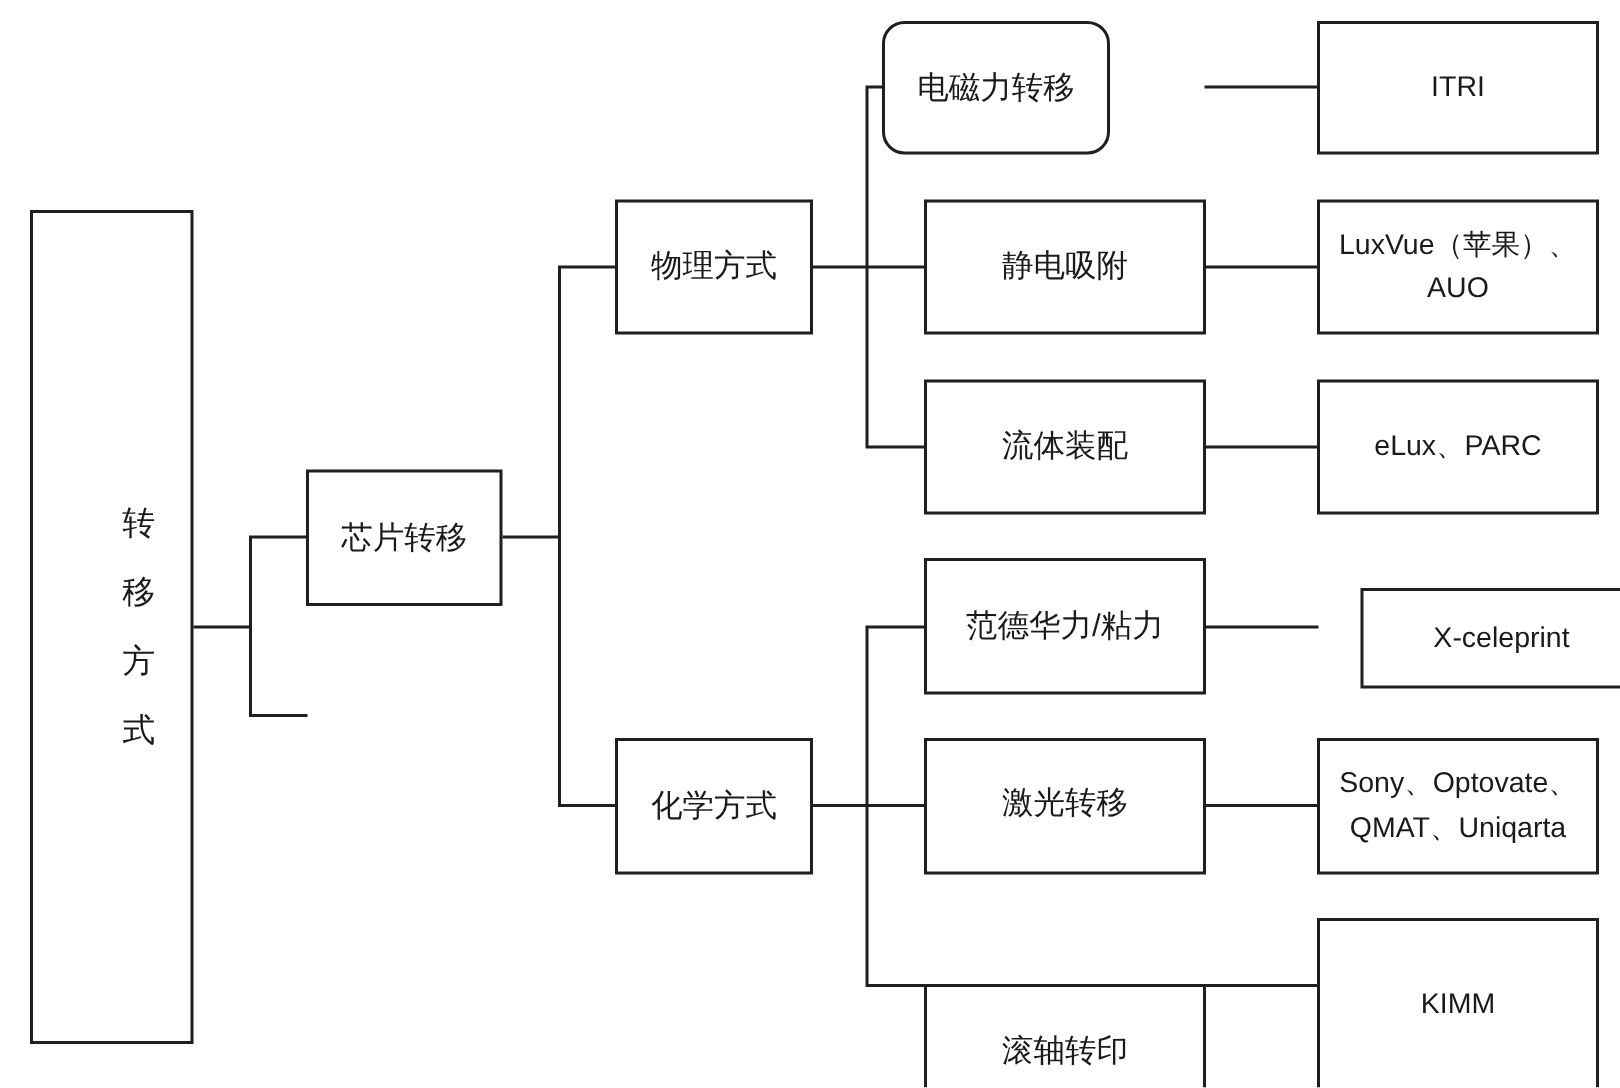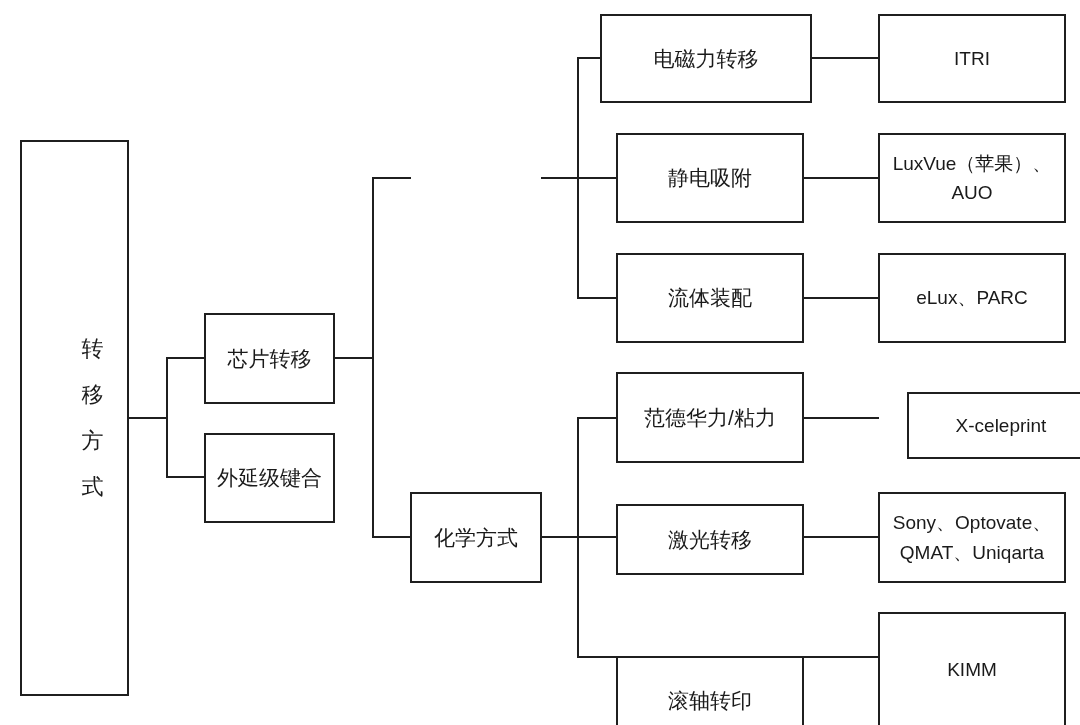--- a/index.html
+++ b/index.html
@@ -44,25 +44,25 @@
     word-break: break-all;
     line-height: 2.1;
     font-size: 22px;
     letter-spacing: 0;
     margin-left: 36px;
   }
   .node--chip   { left: 204px; top: 313px; width: 131px; height: 91px; }
   .node--epi    { left: 204px; top: 433px; width: 131px; height: 90px; }
   .node--phys   { left: 410px; top: 133px; width: 132px; height: 90px; }
   .node--chem   { left: 410px; top: 492px; width: 132px; height: 91px; }
-  .node--m1 { left: 600px; top: 14px;  width: 212px; height: 89px; }
+  .node--m1 { left: 588px; top: 14px;  width: 152px; height: 89px; border-radius: 15px; }
   .node--m2 { left: 616px; top: 133px; width: 188px; height: 90px; }
   .node--m3 { left: 616px; top: 253px; width: 188px; height: 90px; }
   .node--m4 { left: 616px; top: 372px; width: 188px; height: 91px; }
-  .node--m5 { left: 616px; top: 504px; width: 188px; height: 71px; }
+  .node--m5 { left: 616px; top: 492px; width: 188px; height: 91px; font-family: Liberation Mono, monospace; }
   .node--m6 { left: 616px; top: 612px; width: 188px; height: 90px; margin-top: 44px; }
   .node--c1 { left: 878px; top: 14px;  width: 188px; height: 89px; }
   .node--c2 { left: 878px; top: 133px; width: 188px; height: 90px; }
   .node--c3 { left: 878px; top: 253px; width: 188px; height: 90px; }
   .node--c4 { left: 878px; top: 392px; width: 188px; height: 67px; margin-left: 29px; }
   .node--c5 { left: 878px; top: 492px; width: 188px; height: 91px; }
   .node--c6 { left: 878px; top: 612px; width: 188px; height: 116px; }
   .node--company { font-size: 19px; line-height: 1.55; padding: 2px 3px; }
 </style>
 </head>
@@ -98,24 +98,24 @@
   </svg>
 
   <div class="node node--root">
     <div class="vtext">转移方式</div>
   </div>
 
   <div class="node node--chip">
     <span>芯片转移</span>
   </div>
 
-  <div class="node node--epi">
-    <span>外延级键合</span>
+
+  <div class="node node--phys">
+    <span>物理方式</span>
   </div>
-
 
   <div class="node node--chem">
     <span>化学方式</span>
   </div>
 
   <div class="node node--m1">
     <span>电磁力转移</span>
   </div>
 
   <div class="node node--m2">

